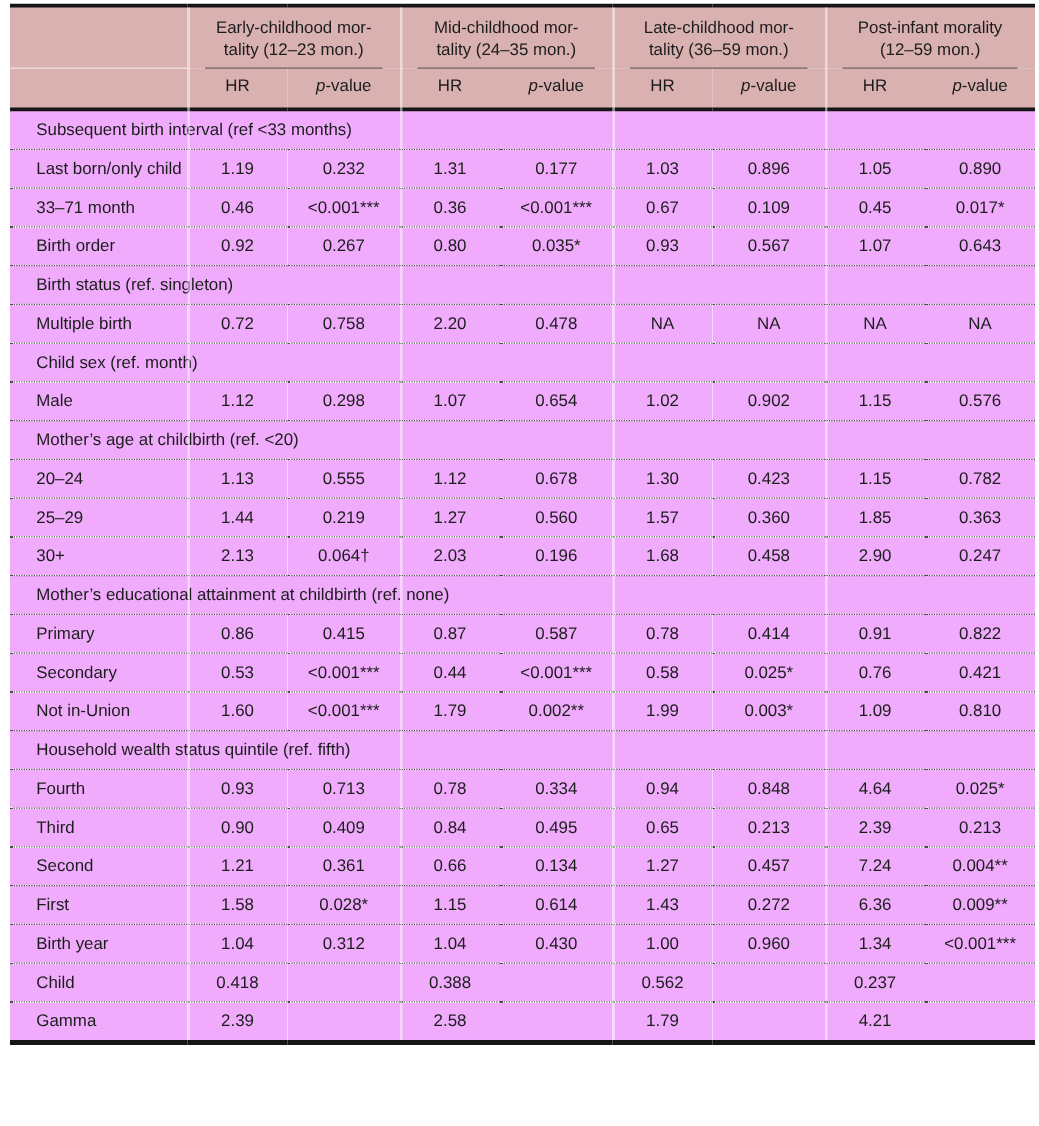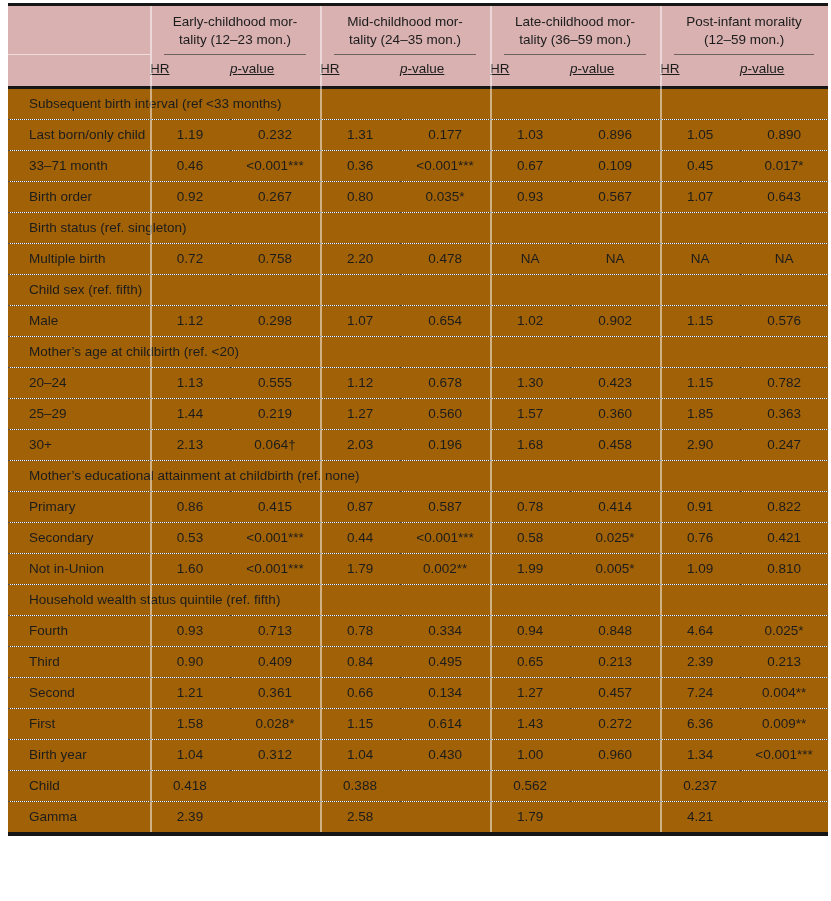--- a/index.html
+++ b/index.html
@@ -10,35 +10,34 @@
     color:#1c1c1c;
     -webkit-font-smoothing:antialiased;
   }
   .table-wrap { position:relative; margin:3px 0 0 8px; width:820px; }
   table {
     width:820px; table-layout:fixed; border-collapse:collapse;
     border-top:3px solid #161616;
     border-bottom:4px solid #161616;
   }
   thead { background:#d9b1b1; }
-  tbody { background:#a16207; }
+  tbody { background:#f0abfc; }
   th, td { font-weight:normal; font-size:13.5px; }
   
   .group-head {
     vertical-align:bottom; text-align:center;
     padding:7px 0 0 0; line-height:1.32;
   }
   .rule { height:1px; background:#6e6161; margin:5px 14px 0 14px; }
   .stub-rule { height:1px; background:rgba(255,255,255,.55); margin:5px 0 0 0; }
   .stub-head { vertical-align:bottom; padding:0; }
   
   .sub-head {
-    height:27px; text-align:left; padding:0 0 4px 0;
+    height:27px; text-align:center; padding:0 0 4px 0;
     border-bottom:3px solid #161616;
-    text-decoration:underline;
   }
   .it { font-style:italic; }
   
   tbody td {
     height:30px; text-align:center; padding:0;
     border-top:1px dotted #4c4c4c;
     white-space:nowrap; overflow:hidden;
   }
   tbody td.stub, tbody td.section { text-align:left; padding-left:21px; }
   
@@ -150,21 +149,21 @@
           <td>0.72</td>
           <td>0.758</td>
           <td>2.20</td>
           <td>0.478</td>
           <td>NA</td>
           <td>NA</td>
           <td>NA</td>
           <td>NA</td>
         </tr>
         <tr>
-          <td class="section" colspan="9">Child sex (ref. fifth)</td>
+          <td class="section" colspan="9">Child sex (ref. month)</td>
         </tr>
         <tr>
           <td class="stub">Male</td>
           <td>1.12</td>
           <td>0.298</td>
           <td>1.07</td>
           <td>0.654</td>
           <td>1.02</td>
           <td>0.902</td>
           <td>1.15</td>
@@ -231,21 +230,21 @@
           <td>0.76</td>
           <td>0.421</td>
         </tr>
         <tr>
           <td class="stub">Not in-Union</td>
           <td>1.60</td>
           <td>&lt;0.001***</td>
           <td>1.79</td>
           <td>0.002**</td>
           <td>1.99</td>
-          <td>0.005*</td>
+          <td>0.003*</td>
           <td>1.09</td>
           <td>0.810</td>
         </tr>
         <tr>
           <td class="section" colspan="9">Household wealth status quintile (ref. fifth)</td>
         </tr>
         <tr>
           <td class="stub">Fourth</td>
           <td>0.93</td>
           <td>0.713</td>

